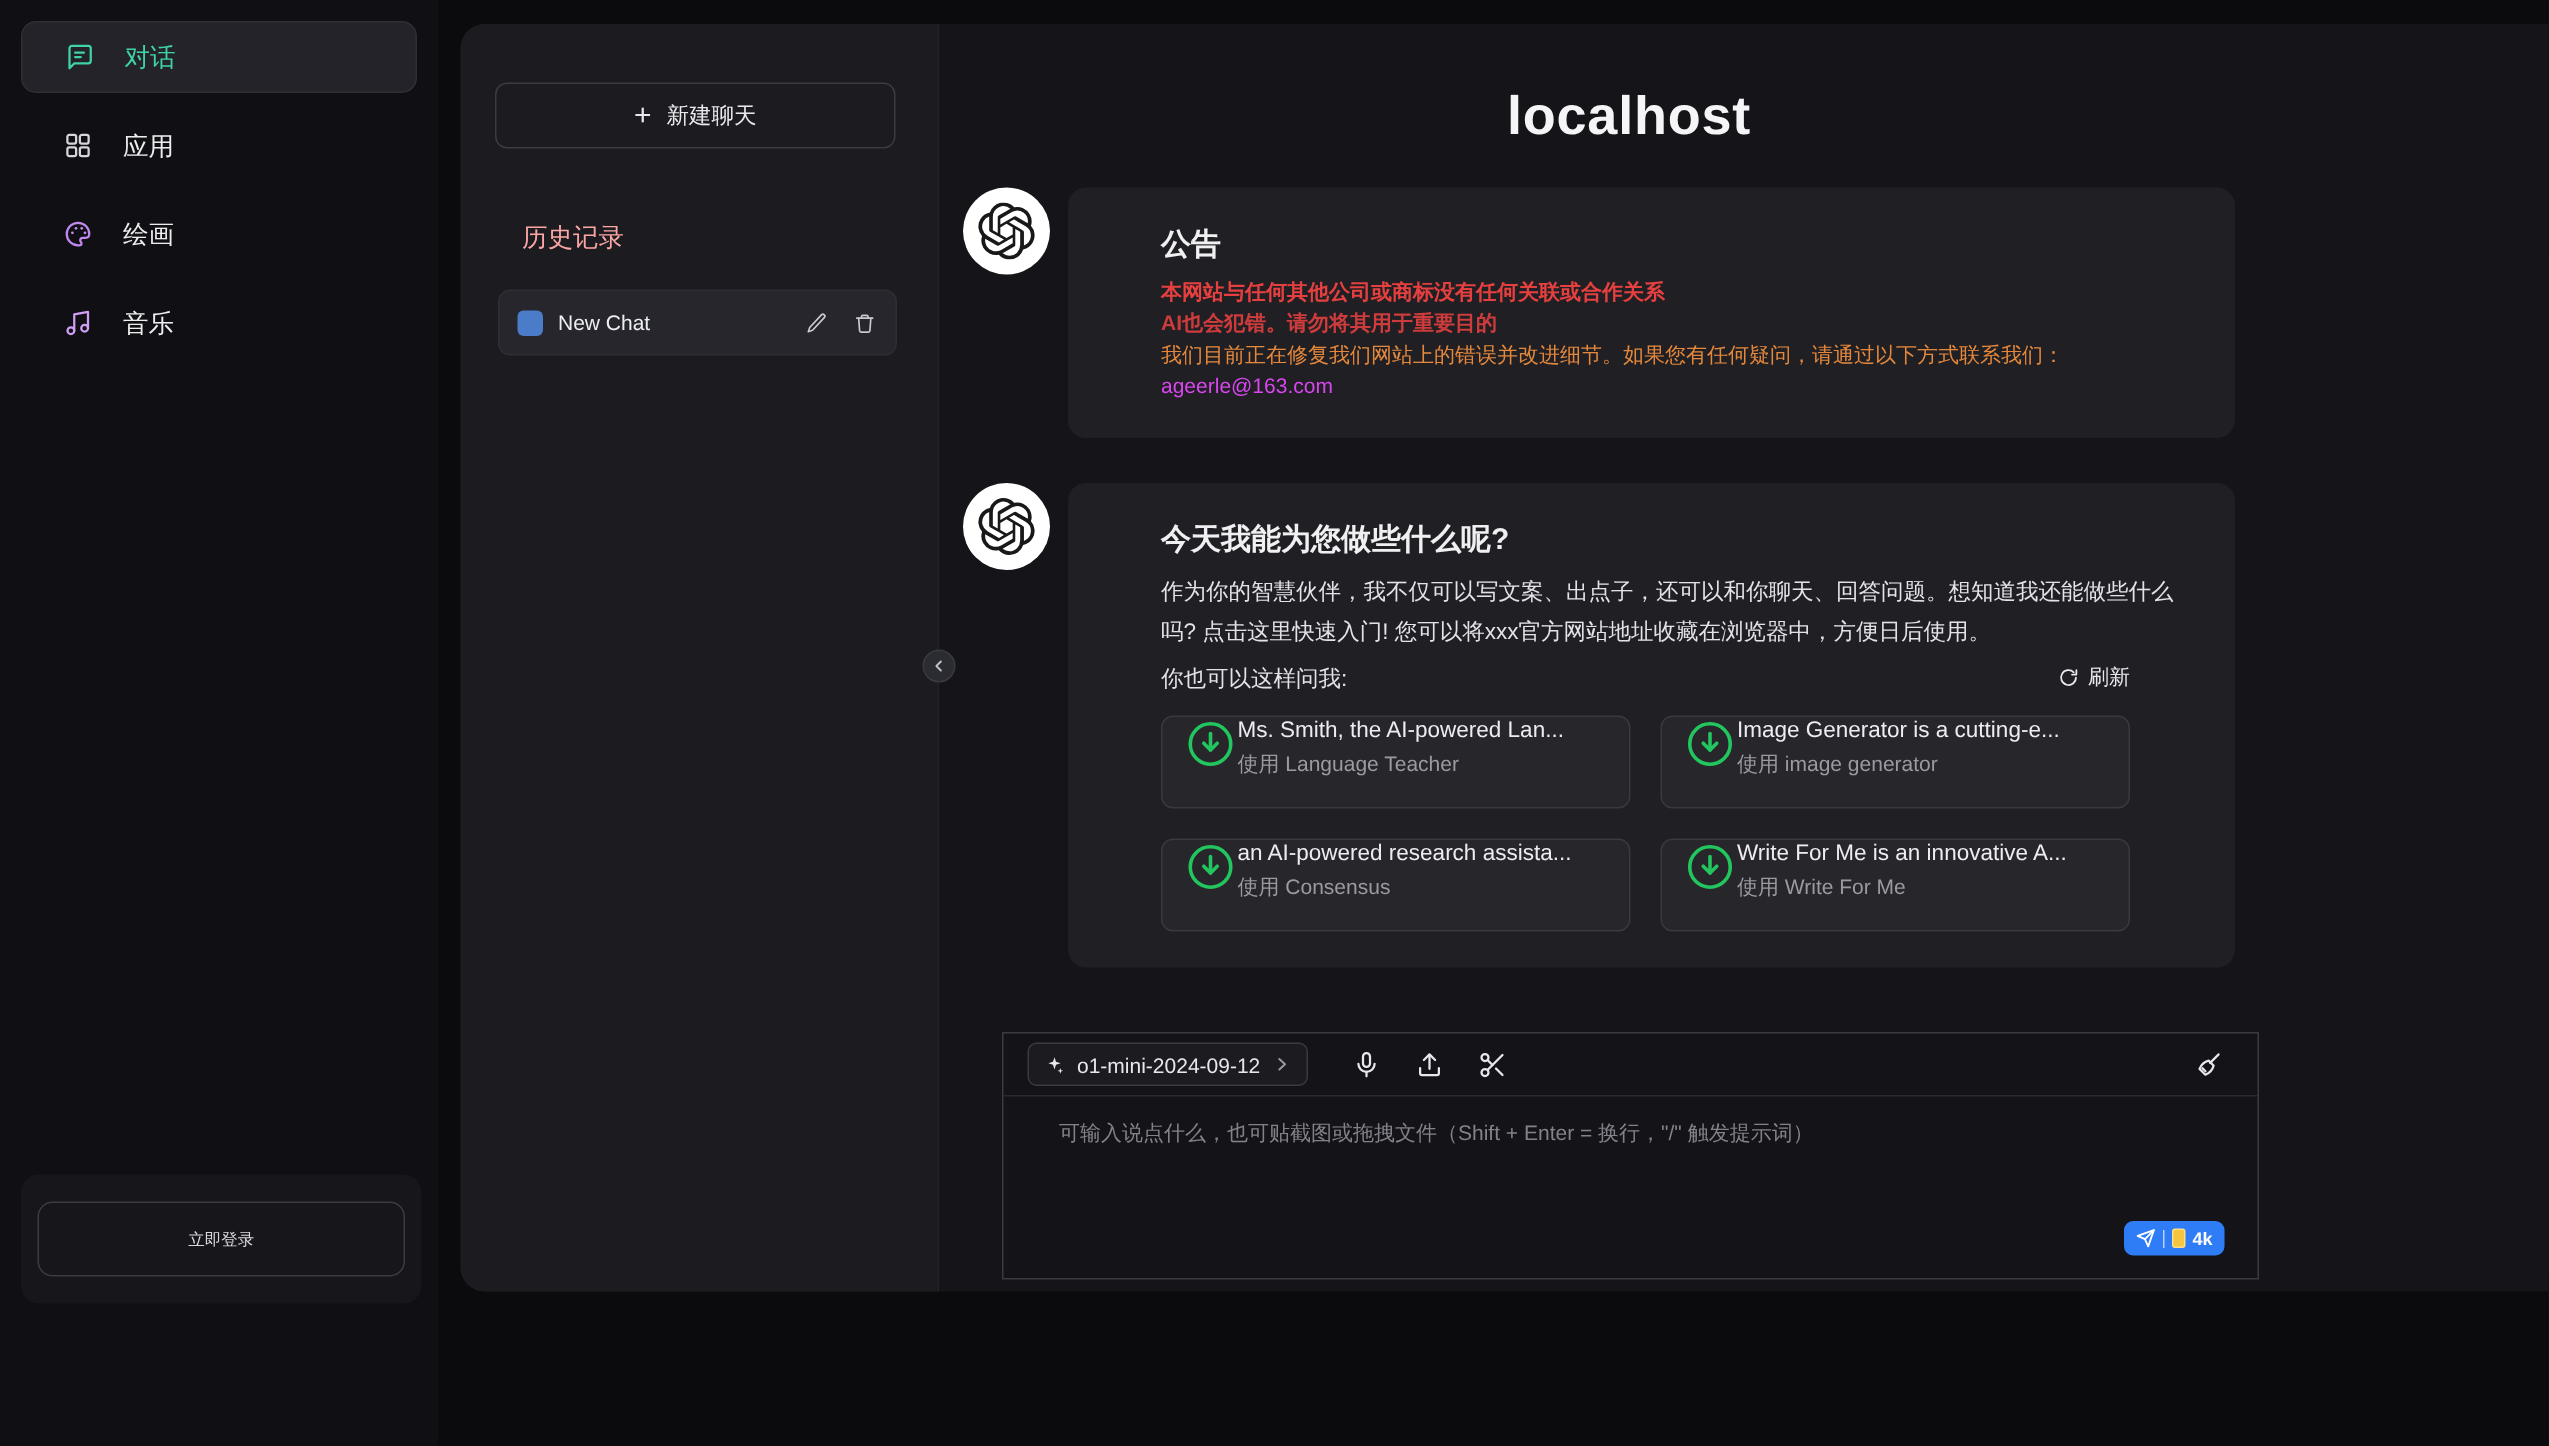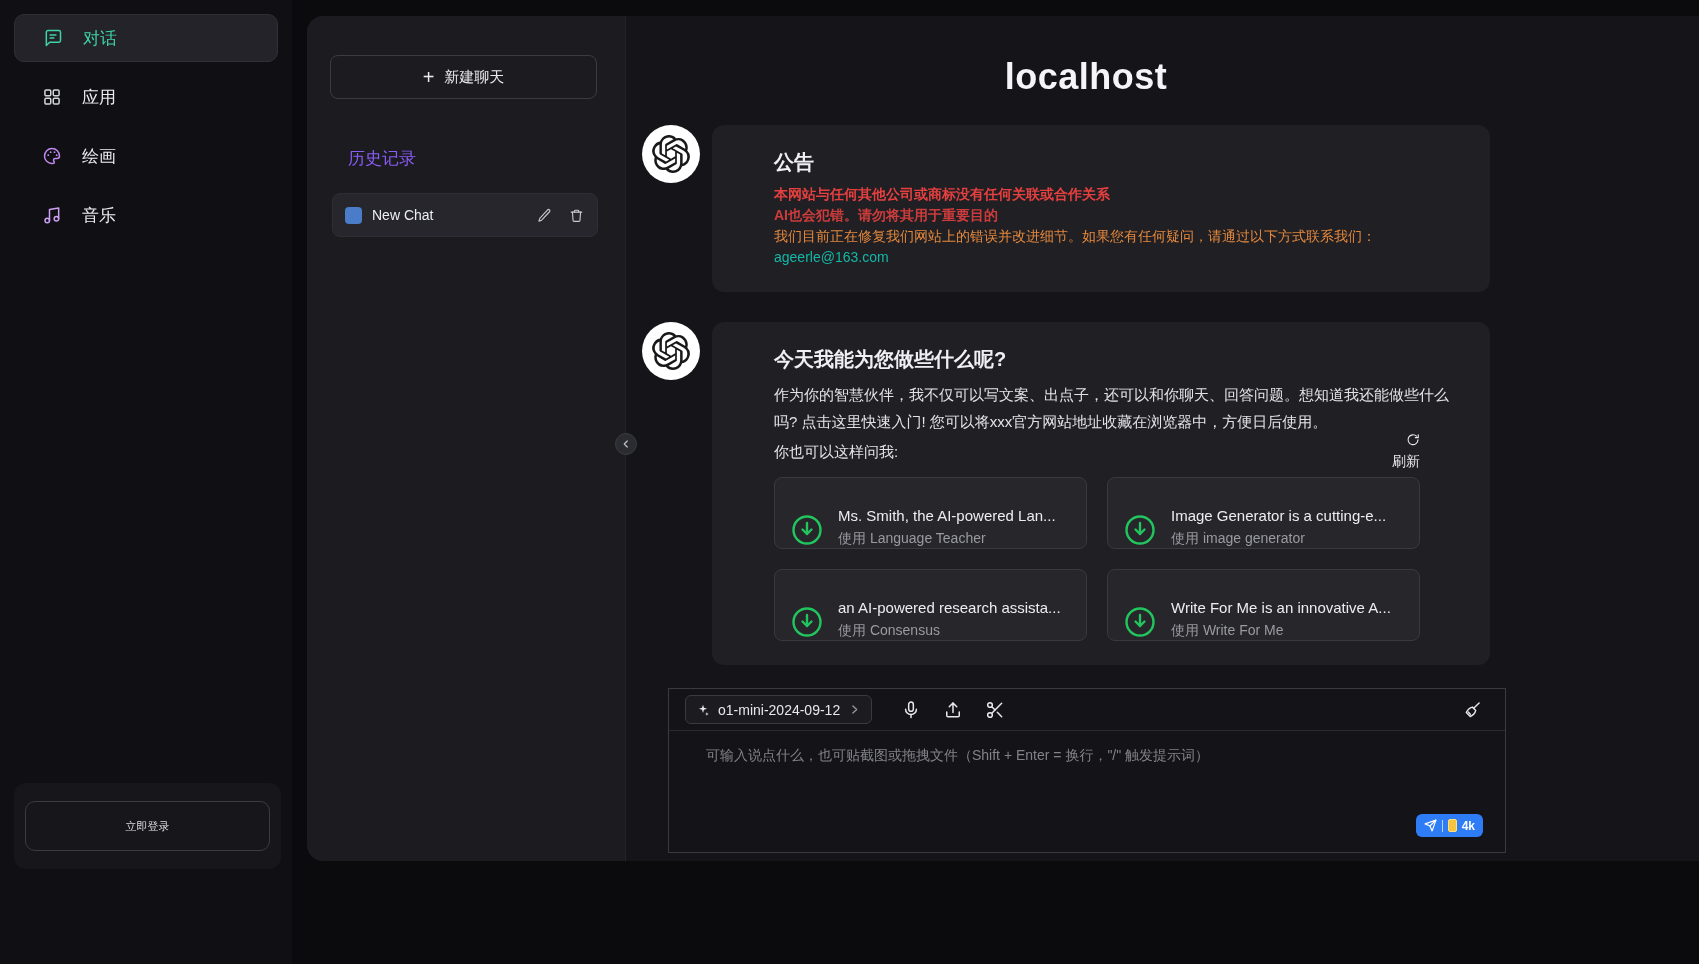--- a/index.html
+++ b/index.html
@@ -49,21 +49,21 @@
     background:#1b1b20; border-radius:16px 0 0 16px;
     border-right:1px solid #242428;
   }
   .newchat {
     position:absolute; left:23px; top:39px; width:267px; height:44px;
     display:flex; align-items:center; justify-content:center; gap:10px;
     background:transparent; border:1px solid #3b3b42; border-radius:8px;
     color:#e9e9ec; font-size:15px; font-family:inherit; cursor:pointer;
   }
   .newchat .plus { font-size:20px; line-height:1; font-weight:400; }
-  .history-label { position:absolute; left:41px; top:131px; font-size:17px; color:#8b5cf6; }
+  .history-label { position:absolute; left:41px; top:131px; font-size:17px; color:#fca5a5; }
   .history-item {
     position:absolute; left:25px; top:177px; width:266px; height:44px;
     background:#26262c; border:1px solid #2e2e35; border-radius:8px;
     display:flex; align-items:center; gap:10px; padding:0 12px; cursor:pointer;
   }
   .chat-square { width:17px; height:17px; border-radius:4px; background:#4a7cc9; flex:0 0 17px; }
   .history-title { flex:1; font-size:14px; color:#eceff2; }
   .hi-btn {
     background:none; border:0; color:#c9c9cf; width:18px; height:18px;
     display:inline-flex; align-items:center; justify-content:center;
@@ -94,35 +94,35 @@
     display:flex; align-items:center; justify-content:center; flex:0 0 58px;
   }
   .avatar svg { width:38px; height:38px; color:#191919; }
   .bubble { width:778px; background:#1f1f24; border-radius:12px; padding:24px 28px 24px 62px; }
 
   .b-head { font-size:20px; font-weight:700; color:#f0f0f3; margin-bottom:8px; }
   .ann-line { font-size:14px; line-height:21px; }
   .red-bold { color:#e5403f; font-weight:700; }
   .red { color:#cd3c3c; font-weight:700; }
   .orange { color:#e5883c; }
-  .email { color:#14b8a6; cursor:pointer; text-decoration:none; display:inline-block; }
+  .email { color:#d946ef; cursor:pointer; text-decoration:none; display:inline-block; }
 
   .welcome-body { font-size:15px; line-height:27px; color:#e3e3e7; width:688px; margin-bottom:6px; }
   .hint-row { display:flex; align-items:center; justify-content:space-between; width:646px; height:22px; margin-top:2px; }
   .ask-hint { font-size:15px; color:#e3e3e7; }
   .refresh-btn {
-    display:flex; align-items:flex-end; gap:6px; background:none; border:0;
-    color:#e9e9ec; font-size:14px; font-family:inherit; cursor:pointer;flex-direction:column;
+    display:flex; align-items:center; gap:6px; background:none; border:0;
+    color:#e9e9ec; font-size:14px; font-family:inherit; cursor:pointer;
   }
   .refresh-btn svg { width:14px; height:14px; }
 
   .prompt-grid { display:grid; grid-template-columns:313px 313px; gap:20px; margin-top:14px; }
   .prompt-card {
-    height:72px; background:#26262b; border:1px solid #39393f; border-radius:8px;
-    display:flex; align-items:flex-end; gap:13px; padding:0 14px; cursor:pointer;
+    height:62px; background:#26262b; border:1px solid #39393f; border-radius:8px;
+    display:flex; align-items:flex-start; padding:0 14px; cursor:pointer;
   }
   .prompt-icon { width:36px; height:36px; flex:0 0 36px; color:#22c55e; }
   .prompt-icon svg { width:36px; height:36px; }
   .prompt-texts { display:flex; flex-direction:column; gap:6px; min-width:0; }
   .prompt-title { font-size:15px; color:#ededf1; white-space:nowrap; overflow:hidden; }
   .prompt-sub { font-size:14px; color:#9a9aa2; white-space:nowrap; overflow:hidden; }
 
   
   .composer {
     position:absolute; left:42px; top:672px; width:838px; height:165px;

